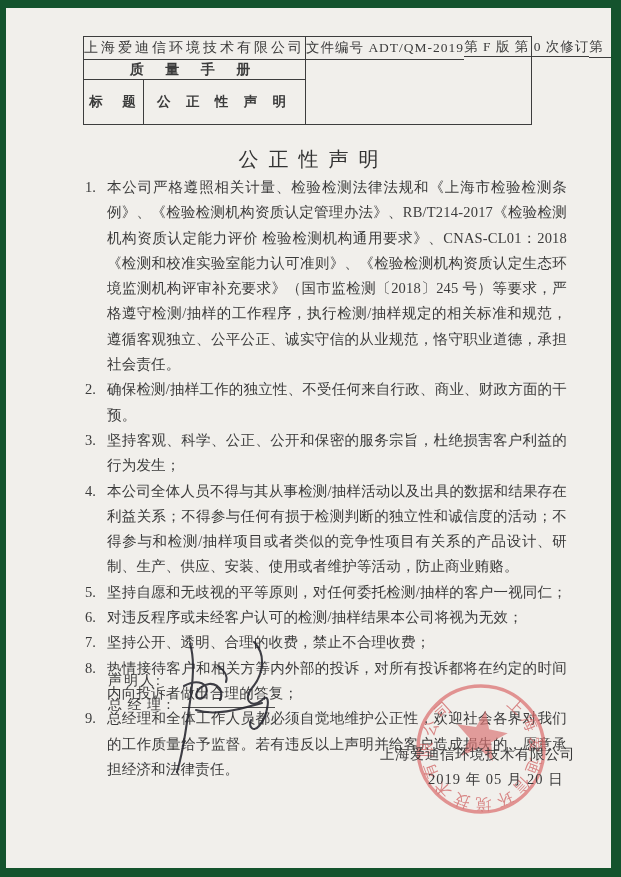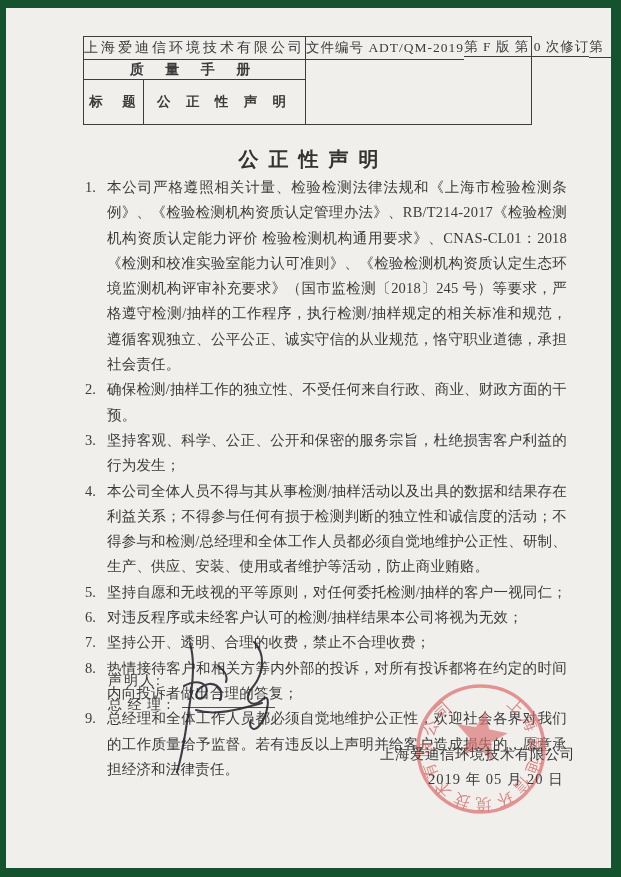--- a/index.html
+++ b/index.html
@@ -36,21 +36,21 @@
   .tl-r3{flex:1;display:flex;font-weight:bold;}
   .tl-label{width:60px;border-right:1.5px solid #3d3d3d;letter-spacing:8px;padding-left:6px;}
   .tl-title{flex:1;letter-spacing:6px;font-size:13.5px;}
   .tr-r1{height:23px;border-bottom:1.5px solid #3d3d3d;letter-spacing:1px;}
   .tr-r2{height:20px;border-bottom:1.5px solid #3d3d3d;letter-spacing:1px;}
   .tr-r3{height:21px;border-bottom:1.5px solid #3d3d3d;letter-spacing:2px;}
   .tr-r4{flex:1;letter-spacing:0.5px;font-size:15px;}
   
   .main-title{
     position:absolute;left:0;top:138px;width:605px;
-    text-align:center;font-size:20px;font-weight:bold;color:#333;
+    text-align:center;font-size:20px;font-weight:normal;color:#333;
     letter-spacing:10px;text-indent:10px;
   }
   
   .items{
     position:absolute;left:79px;top:167px;width:482px;
     font-size:14.5px;line-height:25.3px;color:#3b3b3b;
   }
   .item{display:flex;}
   .item .num{width:22px;flex-shrink:0;}
   .item .txt{flex:1;text-align:justify;letter-spacing:0.2px;}
@@ -98,21 +98,21 @@
       <div class="item">
         <span class="num">2.</span>
         <div class="txt">确保检测/抽样工作的独立性、不受任何来自行政、商业、财政方面的干预。</div>
       </div>
       <div class="item">
         <span class="num">3.</span>
         <div class="txt">坚持客观、科学、公正、公开和保密的服务宗旨，杜绝损害客户利益的行为发生；</div>
       </div>
       <div class="item">
         <span class="num">4.</span>
-        <div class="txt">本公司全体人员不得与其从事检测/抽样活动以及出具的数据和结果存在利益关系；不得参与任何有损于检测判断的独立性和诚信度的活动；不得参与和检测/总经理和全体工作人员都必须自觉地维护公正性、研制、生产、供应、安装、使用或者维护等活动，防止商业贿赂。</div>
+        <div class="txt">本公司全体人员不得与其从事检测/抽样活动以及出具的数据和结果存在利益关系；不得参与任何有损于检测判断的独立性和诚信度的活动；不得参与和检测/抽样项目或者类似的竞争性项目有关系的产品设计、研制、生产、供应、安装、使用或者维护等活动，防止商业贿赂。</div>
       </div>
       <div class="item">
         <span class="num">5.</span>
         <div class="txt">坚持自愿和无歧视的平等原则，对任何委托检测/抽样的客户一视同仁；</div>
       </div>
       <div class="item">
         <span class="num">6.</span>
         <div class="txt">对违反程序或未经客户认可的检测/抽样结果本公司将视为无效；</div>
       </div>
       <div class="item">

